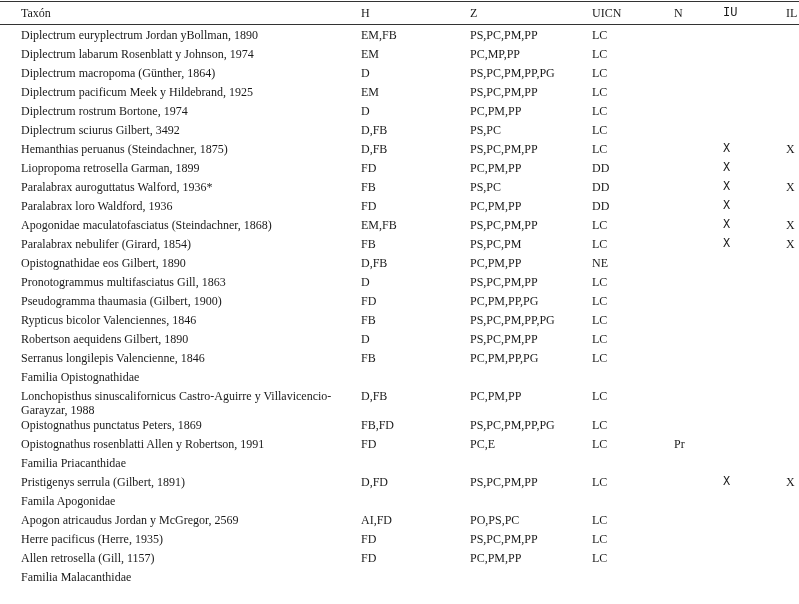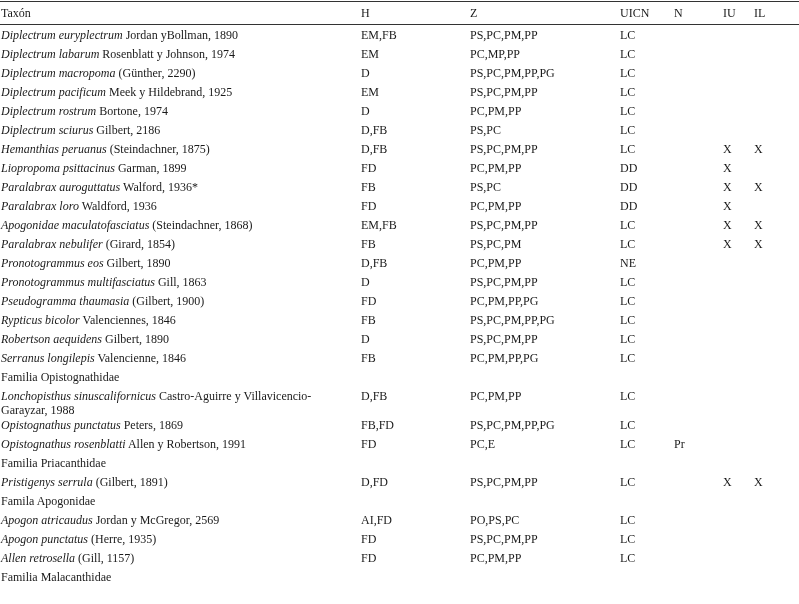--- a/index.html
+++ b/index.html
@@ -3,28 +3,28 @@
 <meta charset="utf-8">
 <style>
   html, body { margin: 0; padding: 0; background: #ffffff; }
   body { width: 799px; height: 604px; overflow: hidden; position: relative;
          font-family: "Liberation Serif", "DejaVu Serif", serif; font-size: 12px; color: #1a1a1a; }
   .table { position: absolute; left: 0; top: 0; width: 799px; }
   .rule-top { position: absolute; left: 0; top: 1px; width: 799px; height: 1px; background: #333; }
   .rule-head { position: absolute; left: 0; top: 24px; width: 799px; height: 1px; background: #333; }
   .row { position: absolute; left: 0; width: 799px; }
   .cell { position: absolute; top: 0; line-height: 14px; white-space: nowrap; }
-  .c-tax { left: 1px; width: 340px; white-space: normal; }
+  .c-tax { left: 21px; width: 340px; white-space: normal; }
   .c-h { left: 361px; }
   .c-z { left: 470px; }
-  .c-u { left: 620px; text-align: center; }
+  .c-u { left: 592px; text-align: center; }
   .c-n { left: 674px; }
-  .c-iu { left: 723px; }
-  .c-il { left: 754px; text-align: center; }
-  .sp { font-style: italic; }
+  .c-iu { left: 723px; font-family: Liberation Mono, monospace; }
+  .c-il { left: 786px; text-align: center; }
+  .sp { }
 </style>
 </head>
 <body>
 
 <div class="table">
   <div class="rule-top"></div>
   <div class="row" style="top:6px">
     <span class="cell c-tax">Taxón</span>
     <span class="cell c-h">H</span>
     <span class="cell c-z">Z</span>
@@ -47,21 +47,21 @@
       <div class="row" style="top: 47px;">
         <span class="cell c-tax"><span class="sp">Diplectrum labarum</span><span> Rosenblatt y Johnson, 1974</span></span>
         <span class="cell c-h">EM</span>
         <span class="cell c-z">PC,MP,PP</span>
         <span class="cell c-u">LC</span>
         <span class="cell c-n"></span>
         <span class="cell c-iu"></span>
         <span class="cell c-il"></span>
       </div>
       <div class="row" style="top: 66px;">
-        <span class="cell c-tax"><span class="sp">Diplectrum macropoma</span><span> (Günther, 2290)</span></span>
+        <span class="cell c-tax"><span class="sp">Diplectrum macropoma</span><span> (Günther, 1864)</span></span>
         <span class="cell c-h">D</span>
         <span class="cell c-z">PS,PC,PM,PP,PG</span>
         <span class="cell c-u">LC</span>
         <span class="cell c-n"></span>
         <span class="cell c-iu"></span>
         <span class="cell c-il"></span>
       </div>
       <div class="row" style="top: 85px;">
         <span class="cell c-tax"><span class="sp">Diplectrum pacificum</span><span> Meek y Hildebrand, 1925</span></span>
         <span class="cell c-h">EM</span>
@@ -74,39 +74,39 @@
       <div class="row" style="top: 104px;">
         <span class="cell c-tax"><span class="sp">Diplectrum rostrum</span><span> Bortone, 1974</span></span>
         <span class="cell c-h">D</span>
         <span class="cell c-z">PC,PM,PP</span>
         <span class="cell c-u">LC</span>
         <span class="cell c-n"></span>
         <span class="cell c-iu"></span>
         <span class="cell c-il"></span>
       </div>
       <div class="row" style="top: 123px;">
-        <span class="cell c-tax"><span class="sp">Diplectrum sciurus</span><span> Gilbert, 2186</span></span>
+        <span class="cell c-tax"><span class="sp">Diplectrum sciurus</span><span> Gilbert, 3492</span></span>
         <span class="cell c-h">D,FB</span>
         <span class="cell c-z">PS,PC</span>
         <span class="cell c-u">LC</span>
         <span class="cell c-n"></span>
         <span class="cell c-iu"></span>
         <span class="cell c-il"></span>
       </div>
       <div class="row" style="top: 142px;">
         <span class="cell c-tax"><span class="sp">Hemanthias peruanus</span><span> (Steindachner, 1875)</span></span>
         <span class="cell c-h">D,FB</span>
         <span class="cell c-z">PS,PC,PM,PP</span>
         <span class="cell c-u">LC</span>
         <span class="cell c-n"></span>
         <span class="cell c-iu">X</span>
         <span class="cell c-il">X</span>
       </div>
       <div class="row" style="top: 161px;">
-        <span class="cell c-tax"><span class="sp">Liopropoma psittacinus</span><span> Garman, 1899</span></span>
+        <span class="cell c-tax"><span class="sp">Liopropoma retrosella</span><span> Garman, 1899</span></span>
         <span class="cell c-h">FD</span>
         <span class="cell c-z">PC,PM,PP</span>
         <span class="cell c-u">DD</span>
         <span class="cell c-n"></span>
         <span class="cell c-iu">X</span>
         <span class="cell c-il"></span>
       </div>
       <div class="row" style="top: 180px;">
         <span class="cell c-tax"><span class="sp">Paralabrax auroguttatus</span><span> Walford, 1936*</span></span>
         <span class="cell c-h">FB</span>
@@ -137,21 +137,21 @@
       <div class="row" style="top: 237px;">
         <span class="cell c-tax"><span class="sp">Paralabrax nebulifer</span><span> (Girard, 1854)</span></span>
         <span class="cell c-h">FB</span>
         <span class="cell c-z">PS,PC,PM</span>
         <span class="cell c-u">LC</span>
         <span class="cell c-n"></span>
         <span class="cell c-iu">X</span>
         <span class="cell c-il">X</span>
       </div>
       <div class="row" style="top: 256px;">
-        <span class="cell c-tax"><span class="sp">Pronotogrammus eos</span><span> Gilbert, 1890</span></span>
+        <span class="cell c-tax"><span class="sp">Opistognathidae eos</span><span> Gilbert, 1890</span></span>
         <span class="cell c-h">D,FB</span>
         <span class="cell c-z">PC,PM,PP</span>
         <span class="cell c-u">NE</span>
         <span class="cell c-n"></span>
         <span class="cell c-iu"></span>
         <span class="cell c-il"></span>
       </div>
       <div class="row" style="top: 275px;">
         <span class="cell c-tax"><span class="sp">Pronotogrammus multifasciatus</span><span> Gill, 1863</span></span>
         <span class="cell c-h">D</span>
@@ -245,21 +245,21 @@
       <div class="row" style="top: 513px;">
         <span class="cell c-tax"><span class="sp">Apogon atricaudus</span><span> Jordan y McGregor, 2569</span></span>
         <span class="cell c-h">AI,FD</span>
         <span class="cell c-z">PO,PS,PC</span>
         <span class="cell c-u">LC</span>
         <span class="cell c-n"></span>
         <span class="cell c-iu"></span>
         <span class="cell c-il"></span>
       </div>
       <div class="row" style="top: 532px;">
-        <span class="cell c-tax"><span class="sp">Apogon punctatus</span><span> (Herre, 1935)</span></span>
+        <span class="cell c-tax"><span class="sp">Herre pacificus</span><span> (Herre, 1935)</span></span>
         <span class="cell c-h">FD</span>
         <span class="cell c-z">PS,PC,PM,PP</span>
         <span class="cell c-u">LC</span>
         <span class="cell c-n"></span>
         <span class="cell c-iu"></span>
         <span class="cell c-il"></span>
       </div>
       <div class="row" style="top: 551px;">
         <span class="cell c-tax"><span class="sp">Allen retrosella</span><span> (Gill, 1157)</span></span>
         <span class="cell c-h">FD</span>

